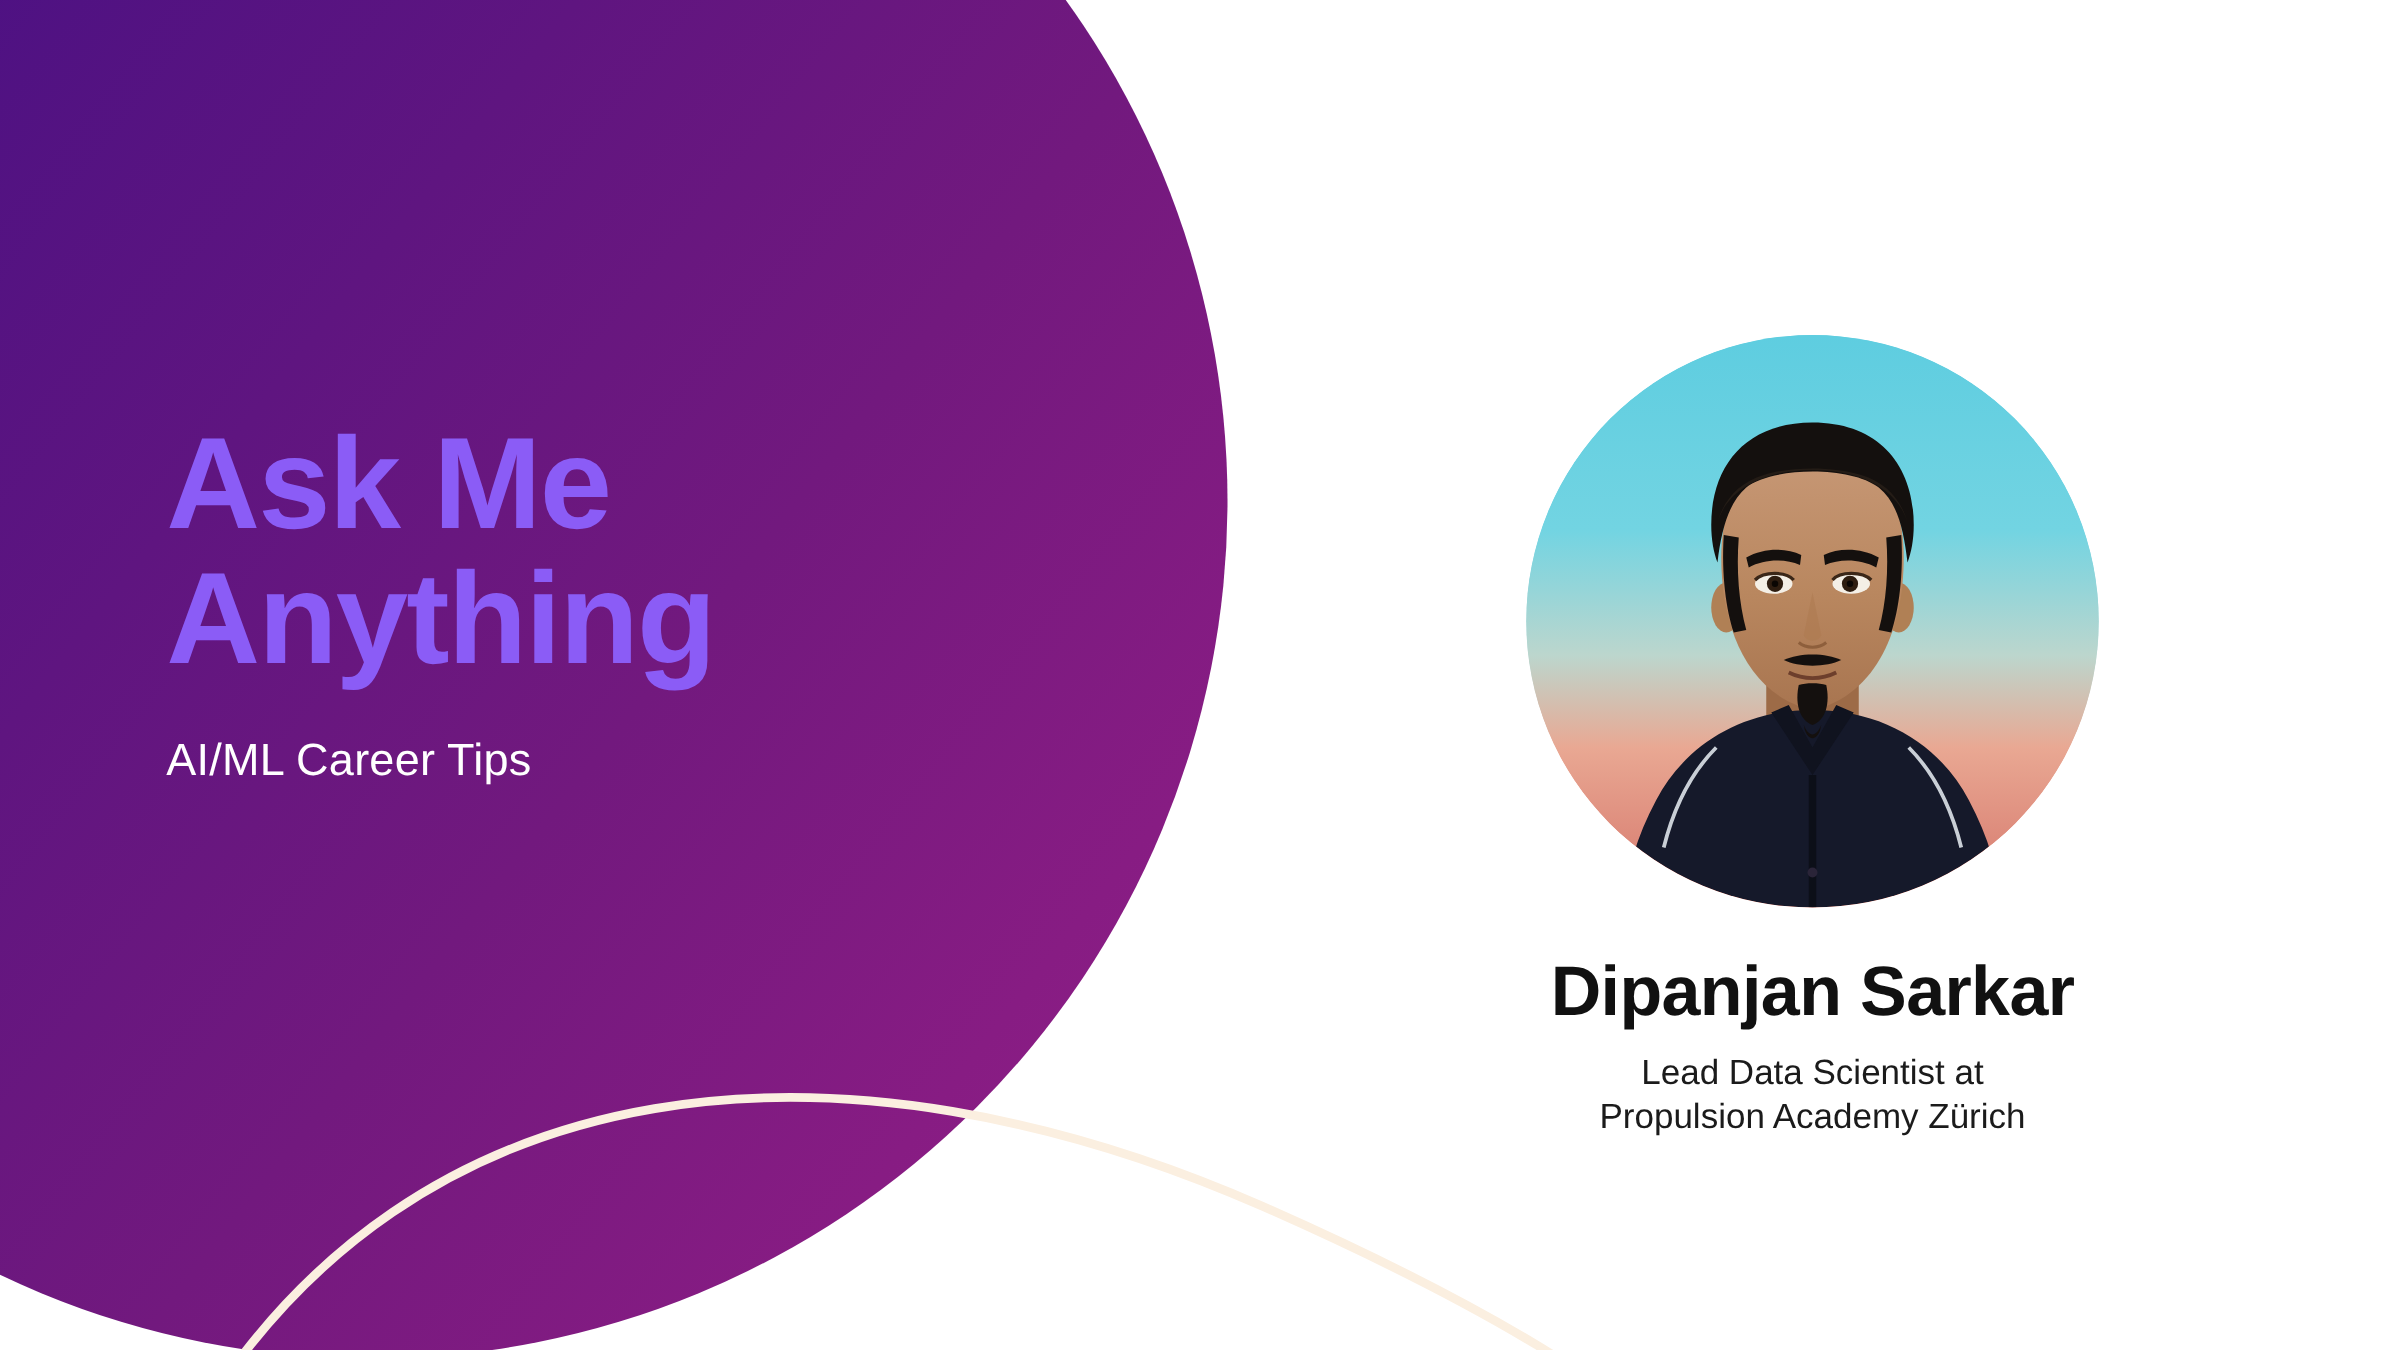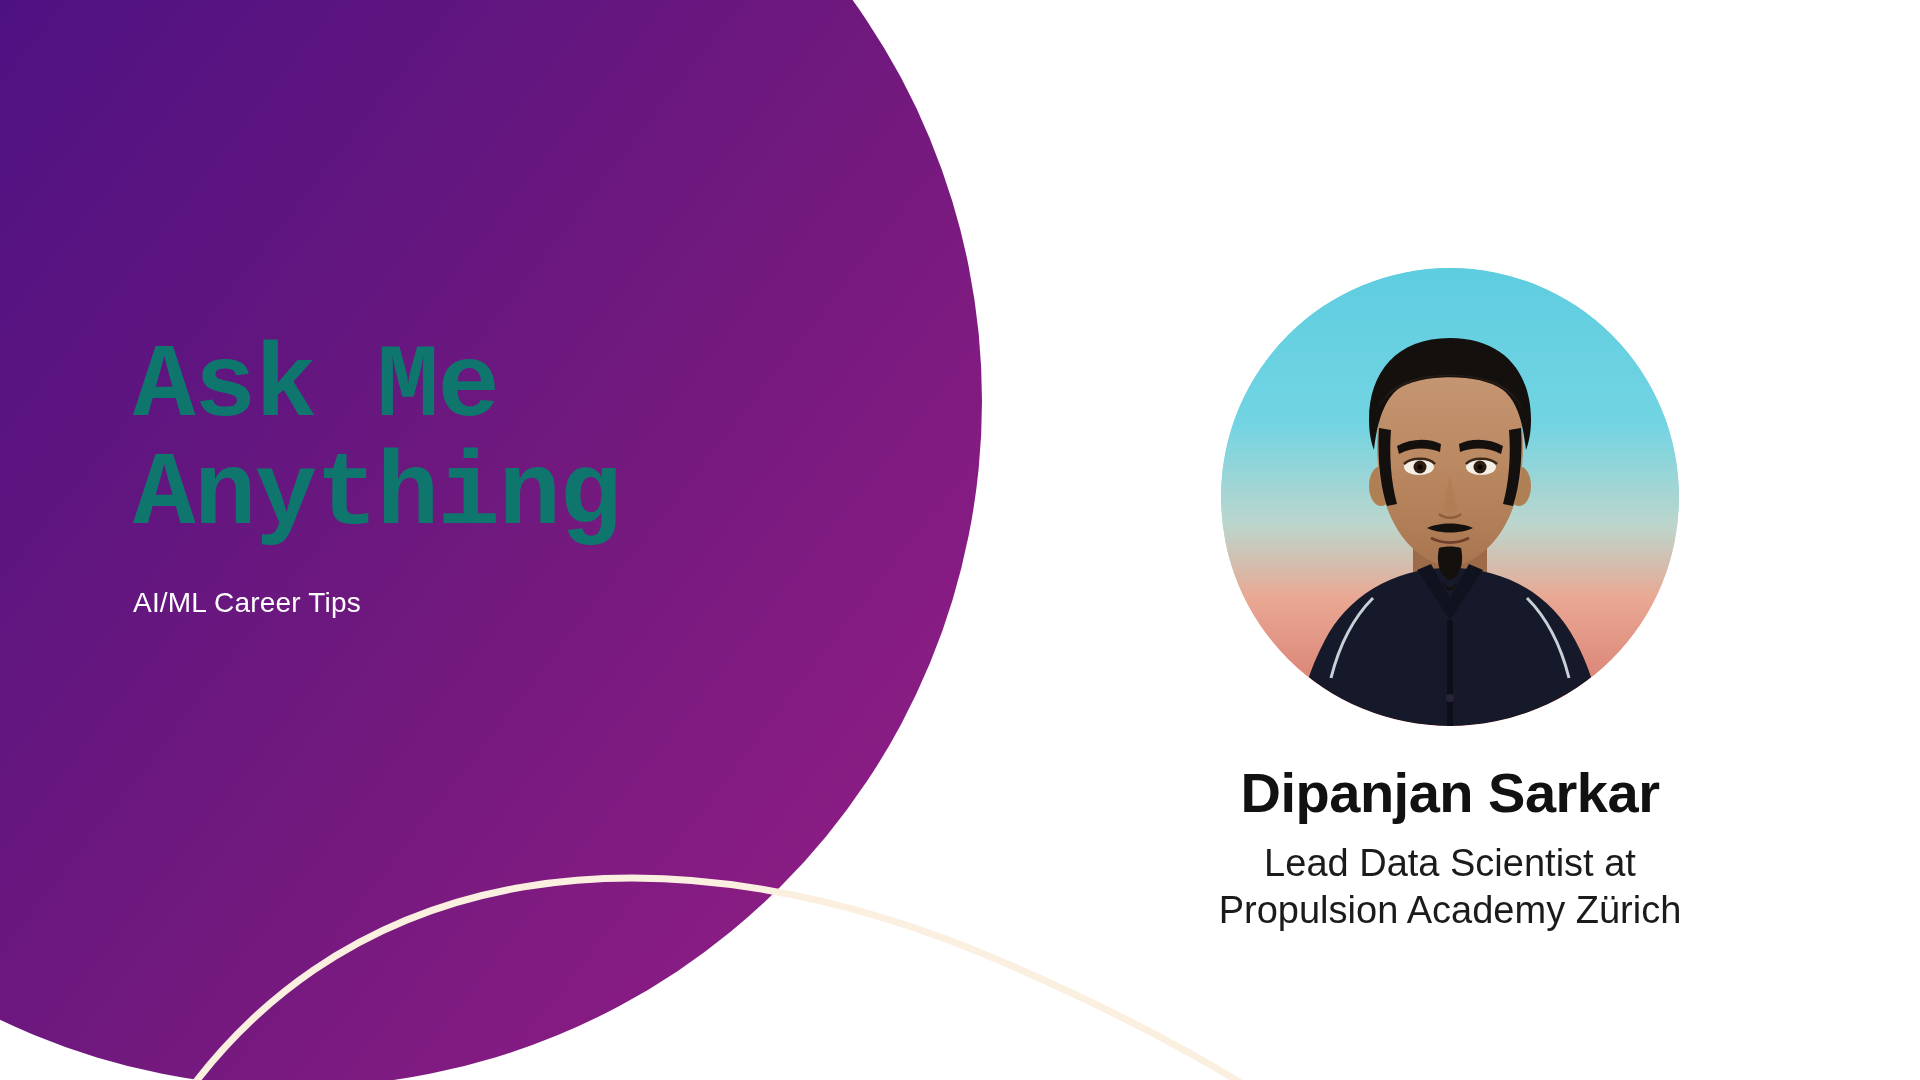--- a/index.html
+++ b/index.html
@@ -48,32 +48,31 @@
   
   .headline-block {
     position: absolute;
     left: 133px;
     top: 333px;
     z-index: 3;
     width: 760px;
   }
   .headline {
     margin: 0;
-    color: #0f766e;
+    color: #8b5cf6;
     font-size: 104px;
     line-height: 1.04;
     font-weight: 700;
     letter-spacing: -1.5px;
     white-space: pre-line;
-    font-family: Liberation Mono, monospace;
   }
   .subhead {
     margin: 38px 0 0 0;
     color: #ffffff;
-    font-size: 28px;
+    font-size: 36px;
     font-weight: 400;
     letter-spacing: 0.2px;
   }
 
   
   .speaker-block {
     position: absolute;
     left: 1060px;
     top: 268px;
     width: 780px;
@@ -98,21 +97,21 @@
     margin: 36px 0 0 0;
     color: #111111;
     font-size: 56px;
     font-weight: 700;
     letter-spacing: -0.5px;
     line-height: 1.1;
   }
   .speaker-role {
     margin: 16px 0 0 0;
     color: #1b1b1b;
-    font-size: 38px;
+    font-size: 28px;
     font-weight: 400;
     line-height: 1.26;
     white-space: pre-line;
   }
 </style>
 </head>
 <body>
 
 <div class="slide">
 

